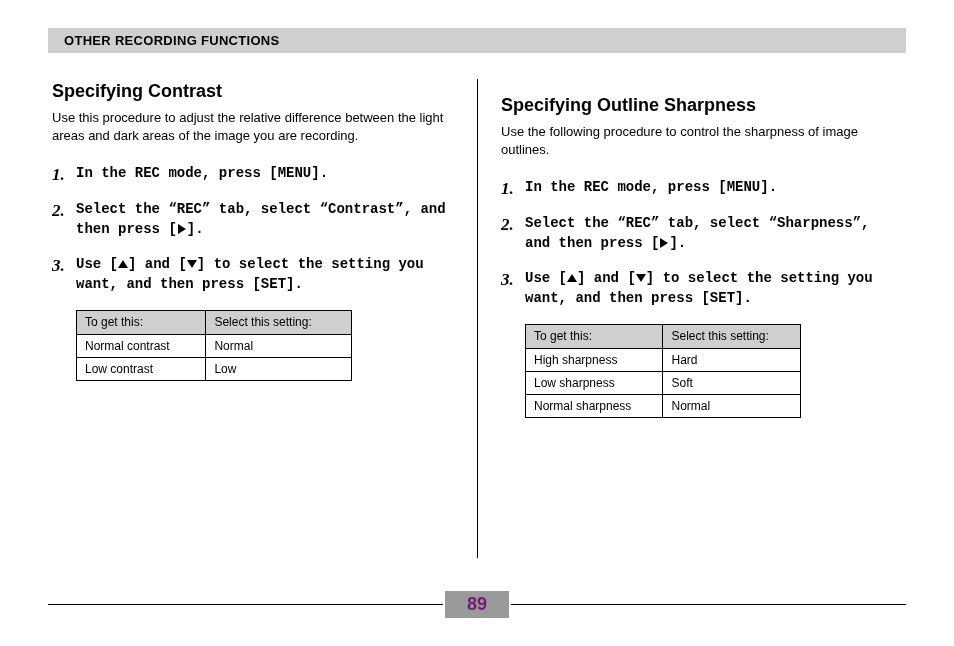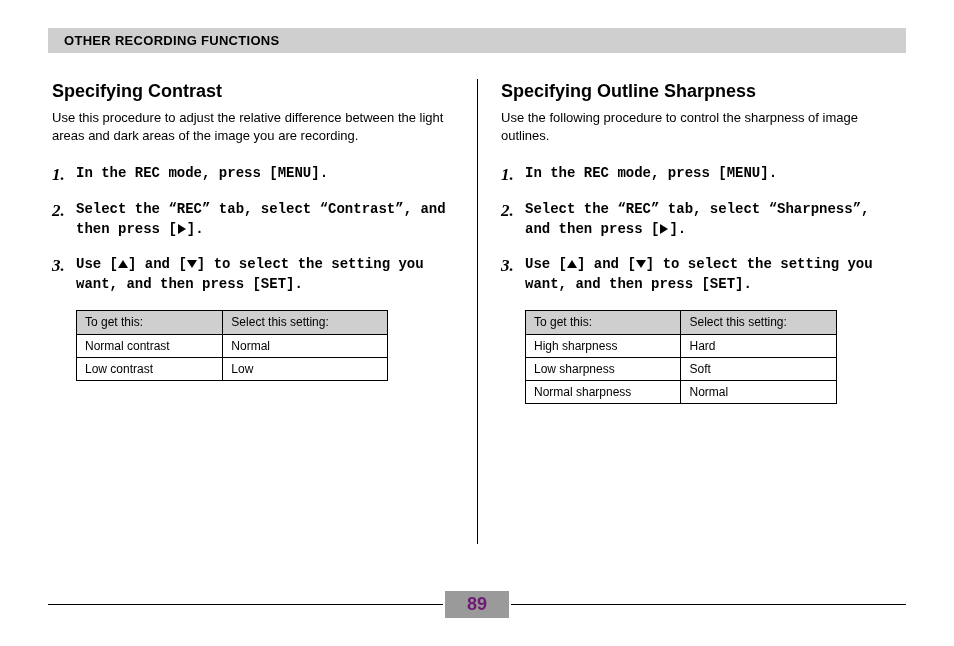--- a/index.html
+++ b/index.html
@@ -29,21 +29,21 @@
     gap: 0;
     position: relative;
   }
   .col {
     width: 50%;
     box-sizing: border-box;
     font-size: 13px;
     line-height: 1.35;
   }
   .col-left  { padding: 0 24px 0 4px; }
-  .col-right { padding: 0 4px 0 24px; }
+  .col-right { padding: 0 4px 0 24px; margin-top: 14px; }
   .vsep {
     position: absolute;
     left: 50%;
     top: 0;
     bottom: -140px;
     border-left: 1px solid #000;
   }
   h2.topic {
     font-size: 18px;
     font-weight: bold;
@@ -77,21 +77,21 @@
     font-weight: bold;
     font-size: 17px;
     font-family: "Times New Roman", serif;
   }
   .arrow {
     display: inline-block;
     vertical-align: -1px;
   }
   table.settings {
     border-collapse: collapse;
-    width: 312px;
+    width: 276px;
     margin-left: 24px;
     font-size: 12px;
   }
   table.settings th, table.settings td {
     border: 1px solid #000;
     text-align: left;
     padding: 3px 8px;
     font-weight: normal;
   }
   table.settings th {

